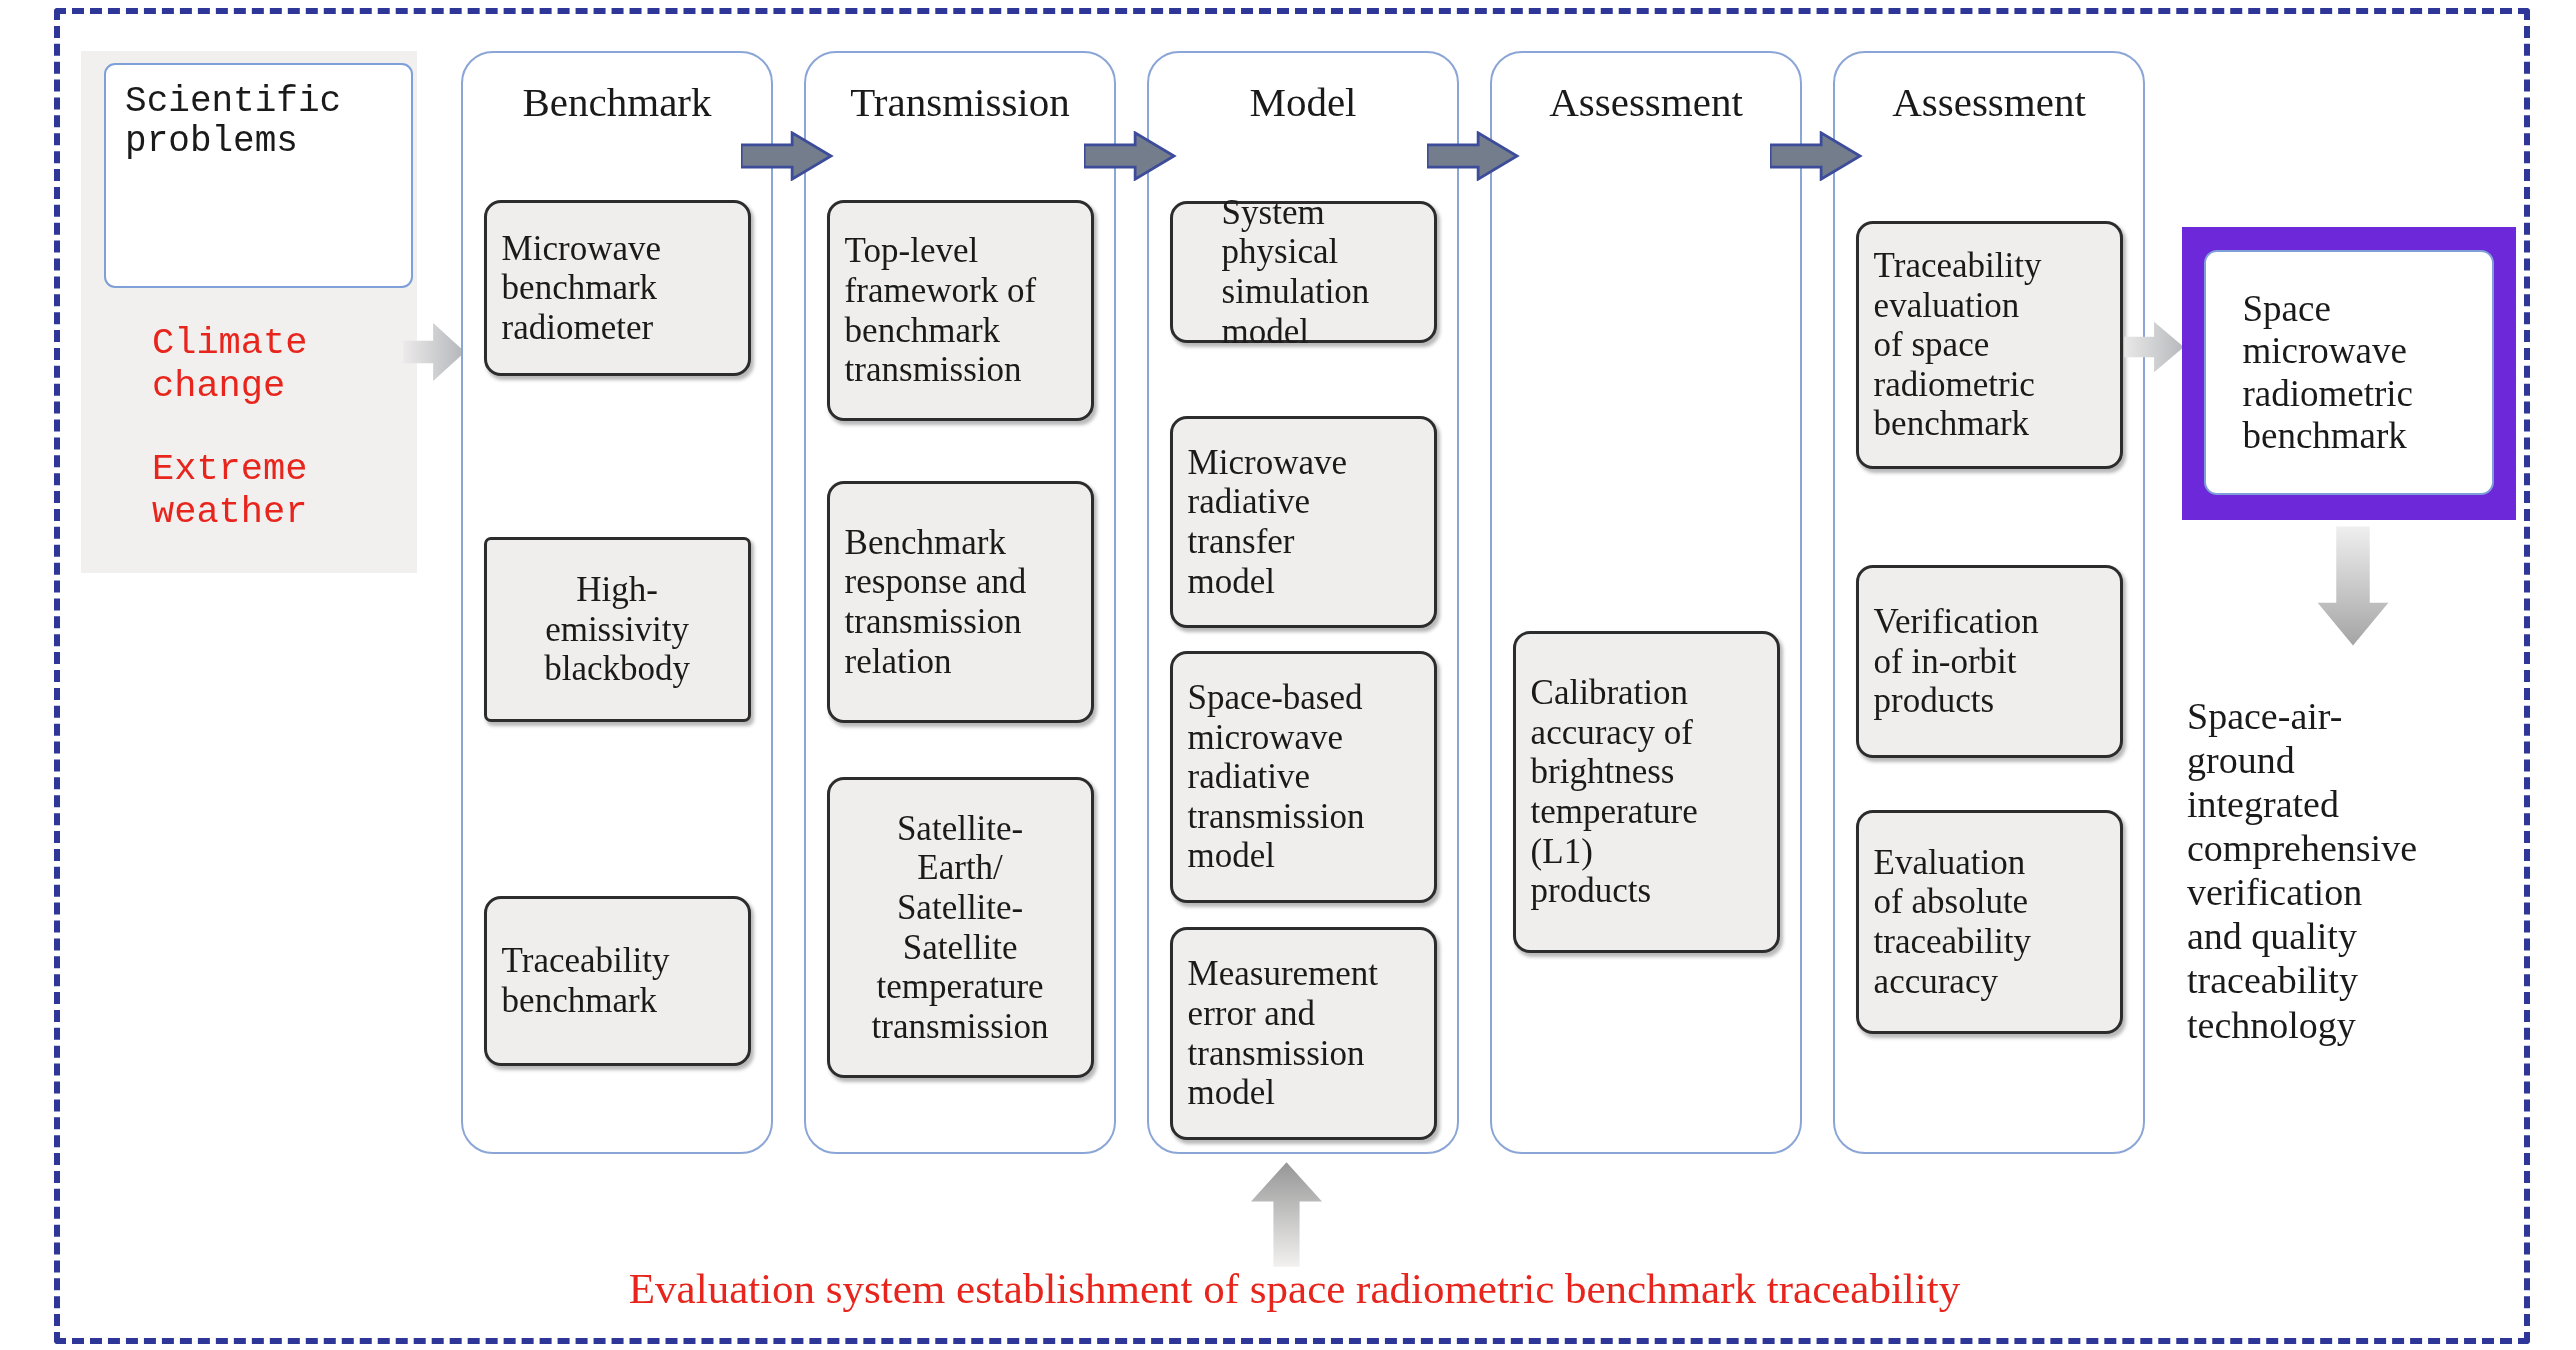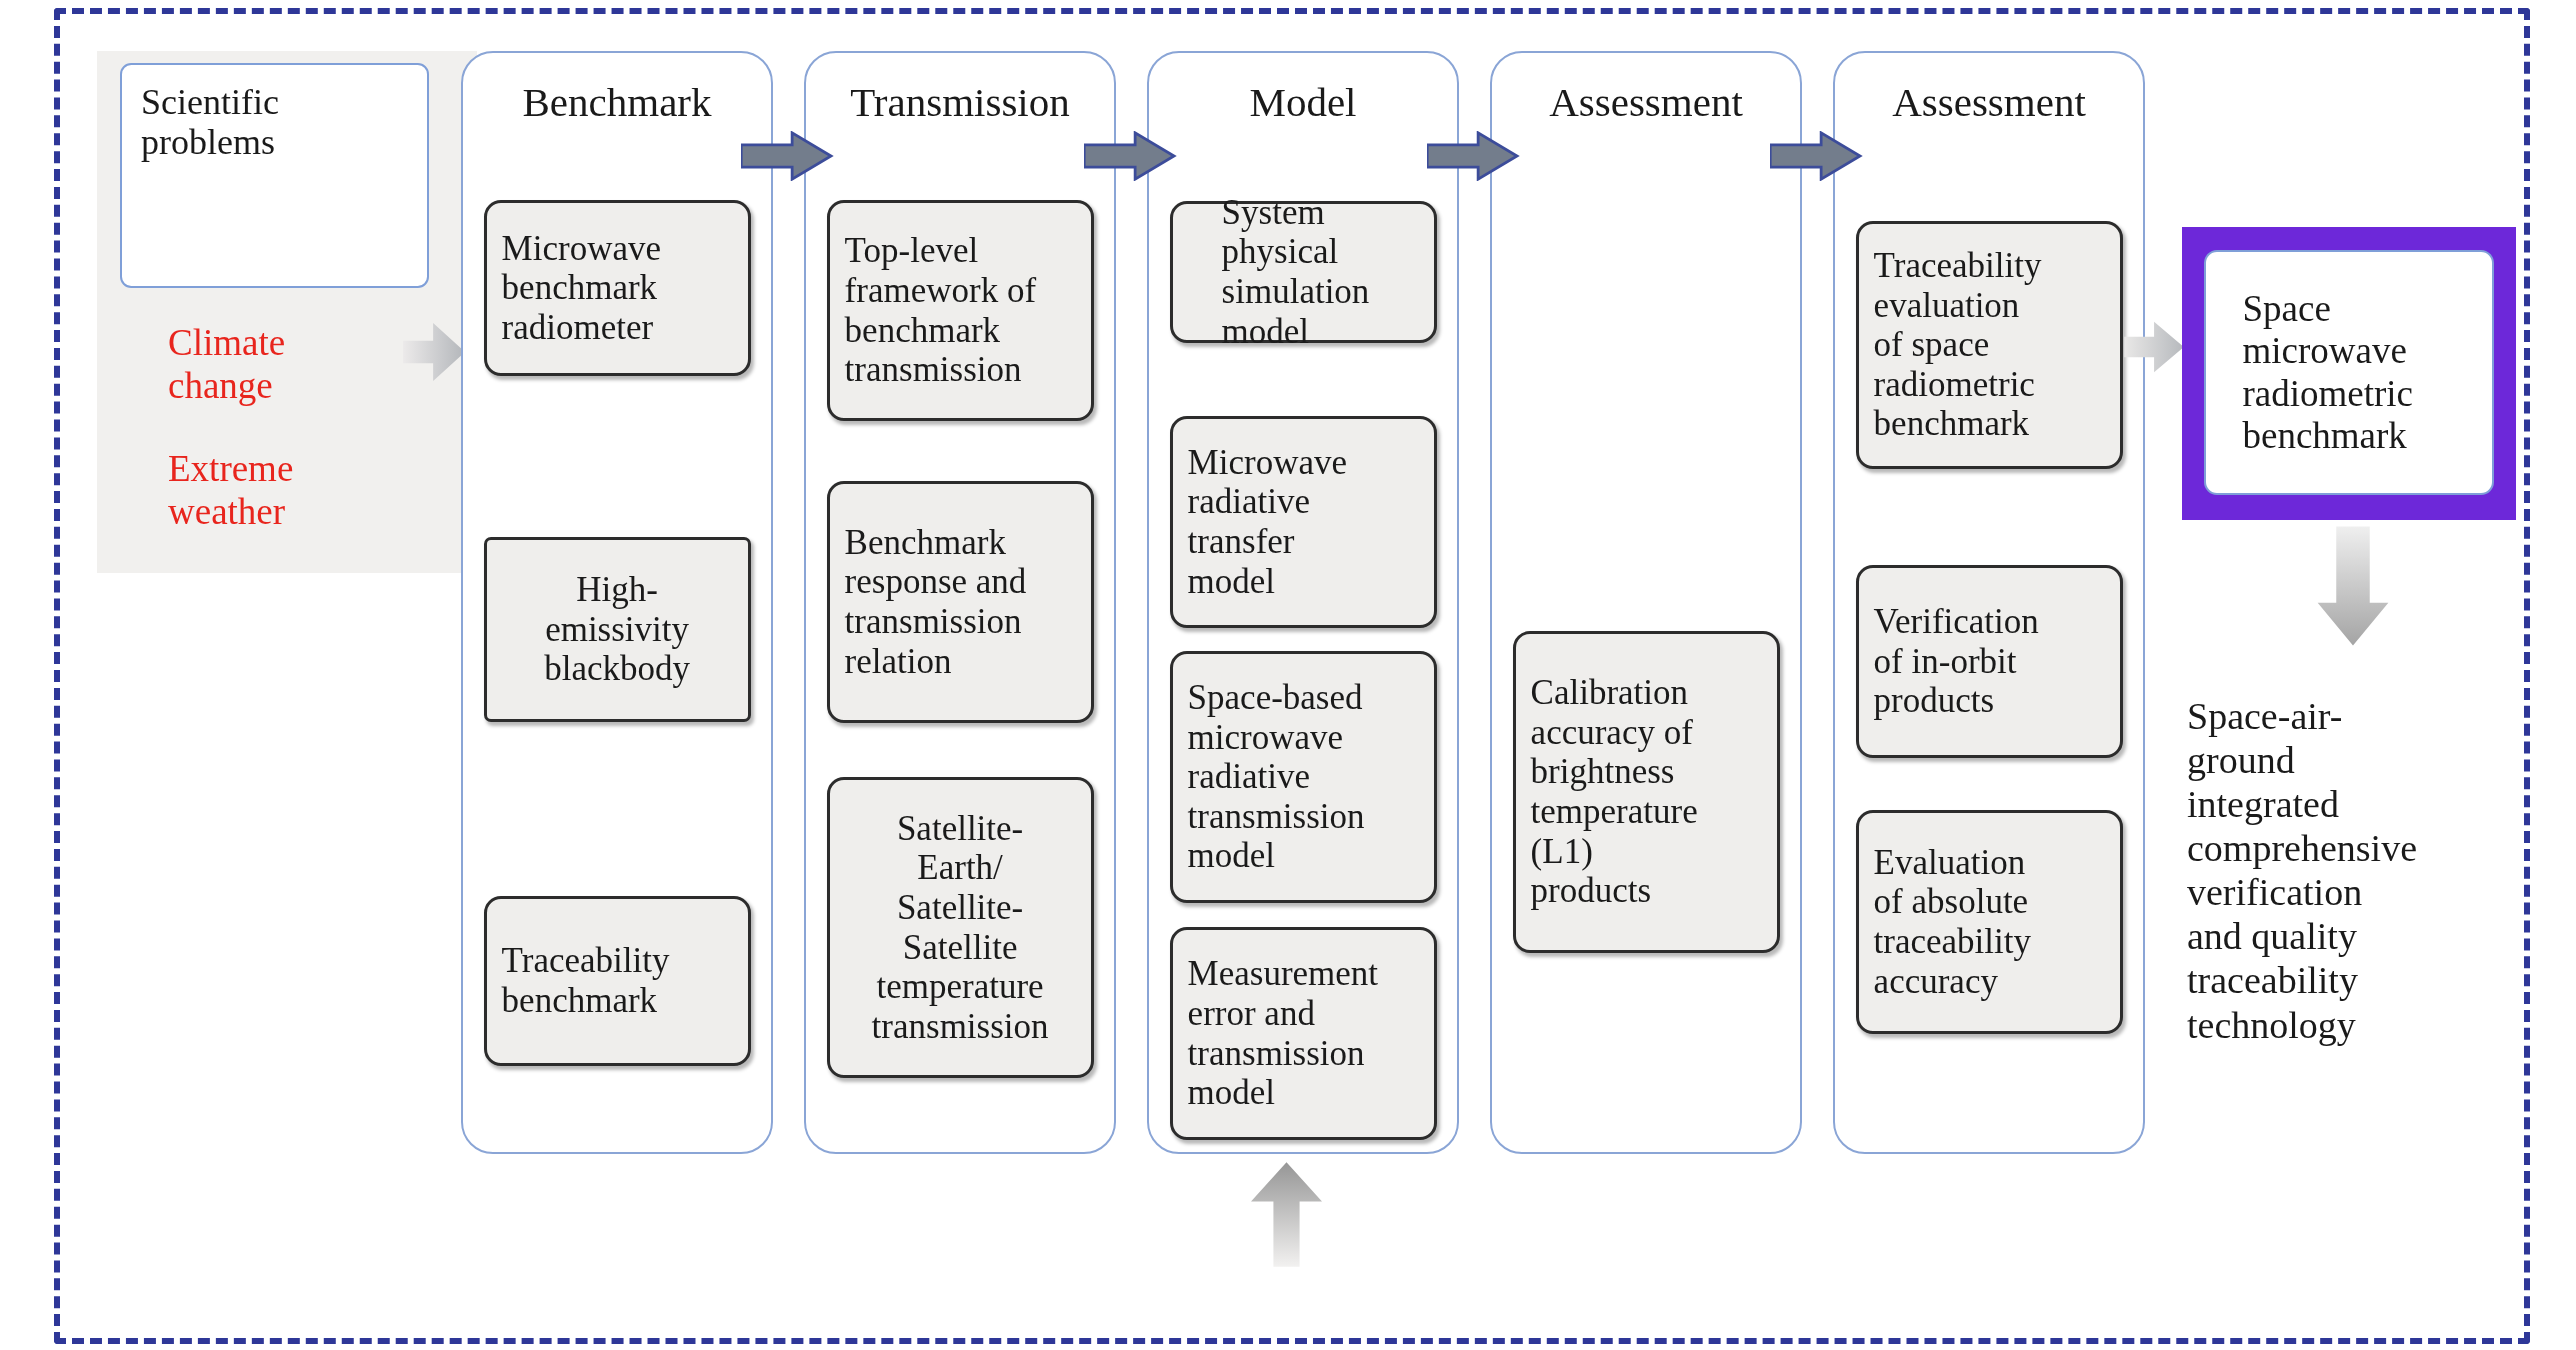--- a/index.html
+++ b/index.html
@@ -7,21 +7,21 @@
     position:relative;width:2576px;height:1351px;background:#ffffff;overflow:hidden;
     font-family:"Liberation Serif","DejaVu Serif",serif;color:#1a1a1a;
   }
   .pre{white-space:pre-line;}
   
   #frame{
     position:absolute;left:54px;top:7.5px;width:2464px;height:1324px;
     border:6.5px dashed #2e3798;border-radius:3.7px;
   }
   
-  #left-panel{position:absolute;left:97px;top:51px;width:380px;height:522px;background:#f1f0ee;}
+  #left-panel{position:absolute;left:81px;top:51px;width:336px;height:522px;background:#f1f0ee;font-family:Liberation Mono, monospace;}
   #driver-box{
     position:absolute;left:23.4px;top:12px;width:267px;height:187px;
     background:#ffffff;border:2.8px solid #7f9fd8;border-radius:11.2px;
     padding:17px 18.7px;font-size:36px;line-height:1.12;
   }
   .driver-line{margin-bottom:22.4px;}
   .red-item{
     position:absolute;left:71px;font-size:37px;line-height:1.16;color:#e8251d;
   }
   #red-item-0{top:271px;}
@@ -237,15 +237,16 @@
   <svg class="abs" style="left:1251px;top:1162px;" width="71" height="105" viewBox="0 0 76 112">
     <defs>
         <linearGradient id="g4" x1="0" y1="0" x2="0" y2="1">
       <stop offset="0" stop-color="#969696"></stop>
           <stop offset="1" stop-color="#f2f1f0"></stop>
     </linearGradient>
       </defs>
     <path d="M38 0 L76 42 H52 V112 H24 V42 H0 Z" fill="url(#g4)"></path>
   </svg>
 
+  <div id="bottom-caption">Evaluation system establishment of space radiometric benchmark traceability</div>
 
 </div>
 
 
 </body></html>

